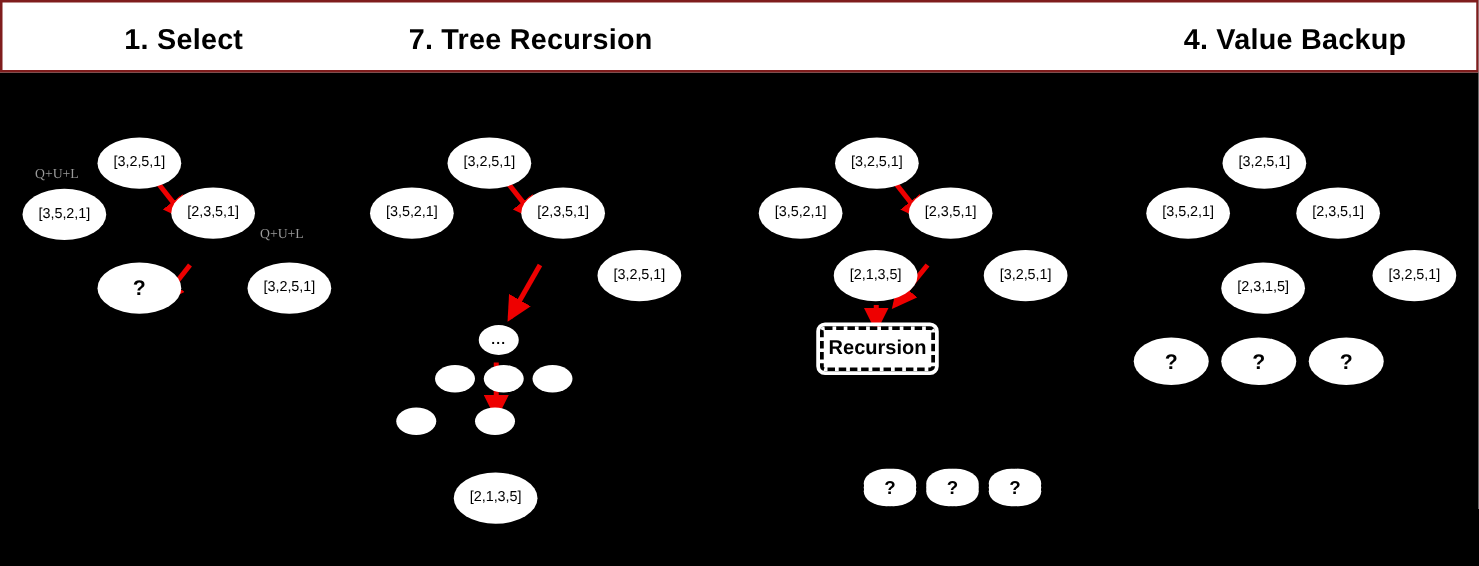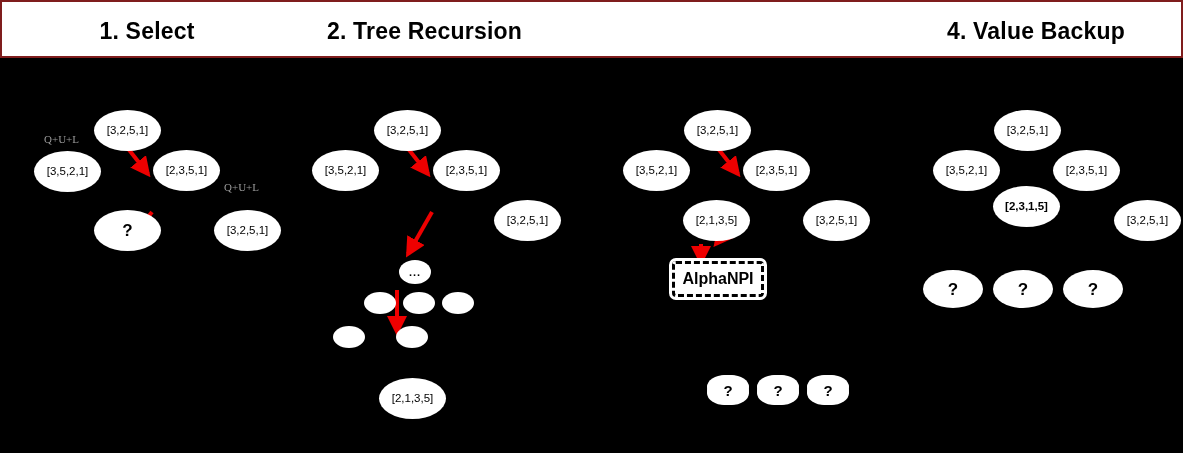--- a/index.html
+++ b/index.html
@@ -24,21 +24,21 @@
     letter-spacing:.2px;
     white-space:nowrap;
   }
   #hdr0{left:0;    width:290px;}
   #hdr1{left:290px;width:265px;}
   #hdr2{left:555px;width:330px;}
   #hdr3{left:885px;width:298px;}
 
   
   #canvas{position:absolute;left:0;top:58px;width:1183px;height:395px;}
-  .panel{position:absolute;top:0;height:395px;margin-left:16px;}
+  .panel{position:absolute;top:0;height:395px;}
 
   
   .node{
     position:absolute;
     background:#ffffff;
     border-radius:50%;
     display:flex;align-items:center;justify-content:center;
     color:#000000;
     font-size:11.5px;
     line-height:1;
@@ -88,21 +88,21 @@
   
   .arrowlayer{position:absolute;left:0;top:0;width:1183px;height:395px;pointer-events:none;}
 </style>
 </head>
 <body>
 
 <div id="root">
 
   <div id="header">
     <div class="hdr" id="hdr0">1. Select</div>
-    <div class="hdr" id="hdr1">2. Tree Recursion</div>
+    <div class="hdr" id="hdr1">7. Tree Recursion</div>
     <div class="hdr" id="hdr3">4. Value Backup</div>
   </div>
 
   <div id="canvas">
 
     <svg class="arrowlayer" viewBox="0 0 1183 395" width="1183" height="395">
       <defs>
         <marker id="ah" viewBox="0 0 10 10" refX="8" refY="5" markerWidth="5" markerHeight="5" orient="auto-start-reverse">
           <path d="M 0 0 L 10 5 L 0 10 z" fill="#ee0000"></path>
         </marker>
@@ -149,32 +149,32 @@
       <div class="node" style="left:73px;top:320px;width:67px;height:41px;">[2,1,3,5]</div>
     </div>
 
     <div class="panel" style="left:555px;width:330px;">
       <div class="node" style="left:113px;top:52px;width:67px;height:41px;">[3,2,5,1]</div>
       <div class="node" style="left:52px;top:92px;width:67px;height:41px;">[3,5,2,1]</div>
       <div class="node" style="left:172px;top:92px;width:67px;height:41px;">[2,3,5,1]</div>
       <div class="node" style="left:112px;top:142px;width:67px;height:41px;">[2,1,3,5]</div>
       <div class="node" style="left:232px;top:142px;width:67px;height:41px;">[3,2,5,1]</div>
 
-      <div class="npibox" style="left:101px;top:203px;width:92px;height:36px;">AlphaNPI</div>
+      <div class="npibox" style="left:101px;top:203px;width:92px;height:36px;">Recursion</div>
 
       <div class="cloud" style="left:138px;top:319px;width:38px;height:26px;">?</div>
       <div class="cloud" style="left:188px;top:319px;width:38px;height:26px;">?</div>
       <div class="cloud" style="left:238px;top:319px;width:38px;height:26px;">?</div>
     </div>
 
     <div class="panel" style="left:885px;width:298px;">
       <div class="node" style="left:93px;top:52px;width:67px;height:41px;">[3,2,5,1]</div>
       <div class="node" style="left:32px;top:92px;width:67px;height:41px;">[3,5,2,1]</div>
       <div class="node" style="left:152px;top:92px;width:67px;height:41px;">[2,3,5,1]</div>
-      <div class="node" style="left:92px;top:128px;width:67px;height:41px;font-weight:bold;">[2,3,1,5]</div>
+      <div class="node" style="left:92px;top:152px;width:67px;height:41px;">[2,3,1,5]</div>
       <div class="node" style="left:213px;top:142px;width:67px;height:41px;">[3,2,5,1]</div>
 
       <div class="node q" style="left:22px;top:212px;width:60px;height:38px;">?</div>
       <div class="node q" style="left:92px;top:212px;width:60px;height:38px;">?</div>
       <div class="node q" style="left:162px;top:212px;width:60px;height:38px;">?</div>
     </div>
 
   </div>
 </div>
 

